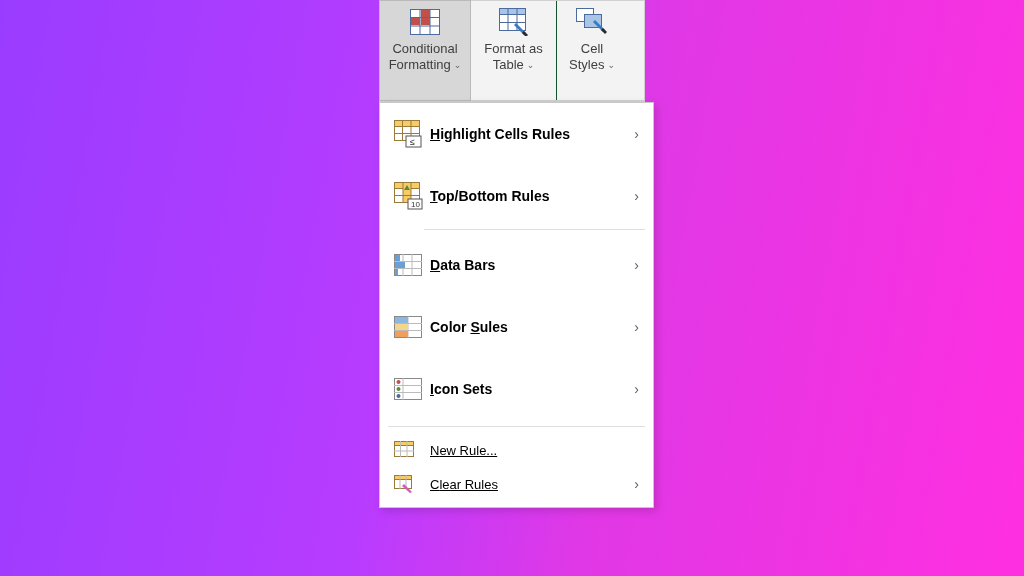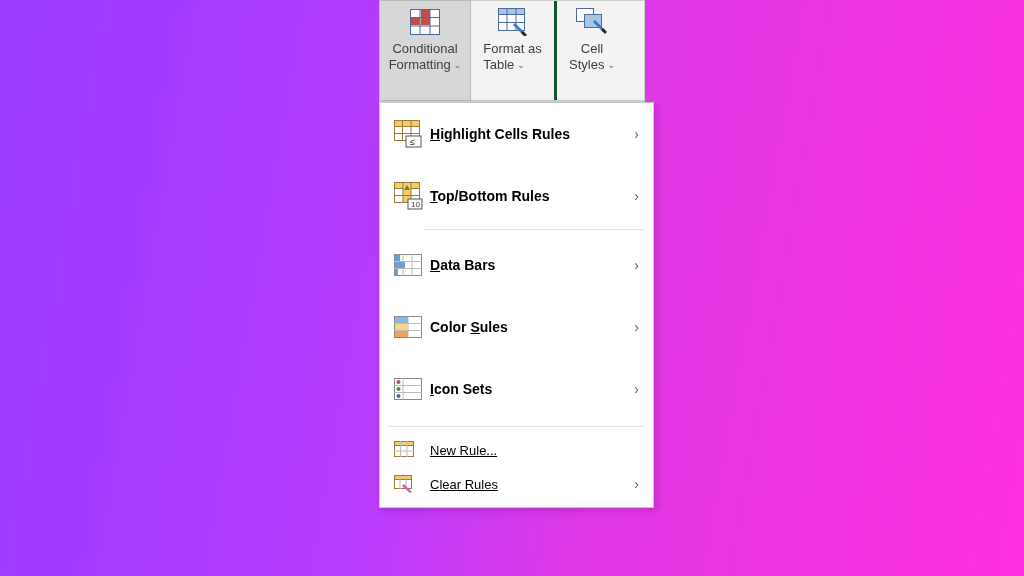--- a/index.html
+++ b/index.html
@@ -19,27 +19,27 @@
   .ribbon {
     display: flex;
     height: 100px;
     background: #f3f3f3;
     border-bottom: 1px solid #d0d0d0;
   }
   .rbtn {
     display: flex; flex-direction: column; align-items: center; justify-content: flex-start;
     padding: 6px 6px 2px 6px;
     font-size: 13px; line-height: 16px; color: #404040;
-    border-right: 3px solid #14532d;
+    border-right: 1px solid #14532d;
     gap: 4px;
     text-align: center;
   }
   .rbtn.active { background: #d7d7d7; border: 1px solid #b9b9b9; margin: -1px 0 -1px -1px; }
   .rbtn .ic { width: 32px; height: 30px; display: flex; align-items: center; justify-content: center; }
-  .rbtn .txt { display: flex; align-items: center; gap: 3px; }
+  .rbtn .txt { display: flex; align-items: center; gap: 3px; justify-content: center; }
   .rbtn .txt .chev { font-size: 9px; color: #666; }
 
   .dropdown {
     position: absolute;
     left: 379px; top: 102px;
     width: 275px;
     background: #ffffff;
     border: 1px solid #c8c8c8;
     box-shadow: 3px 3px 8px rgba(0,0,0,0.15);
     padding-bottom: 6px;

